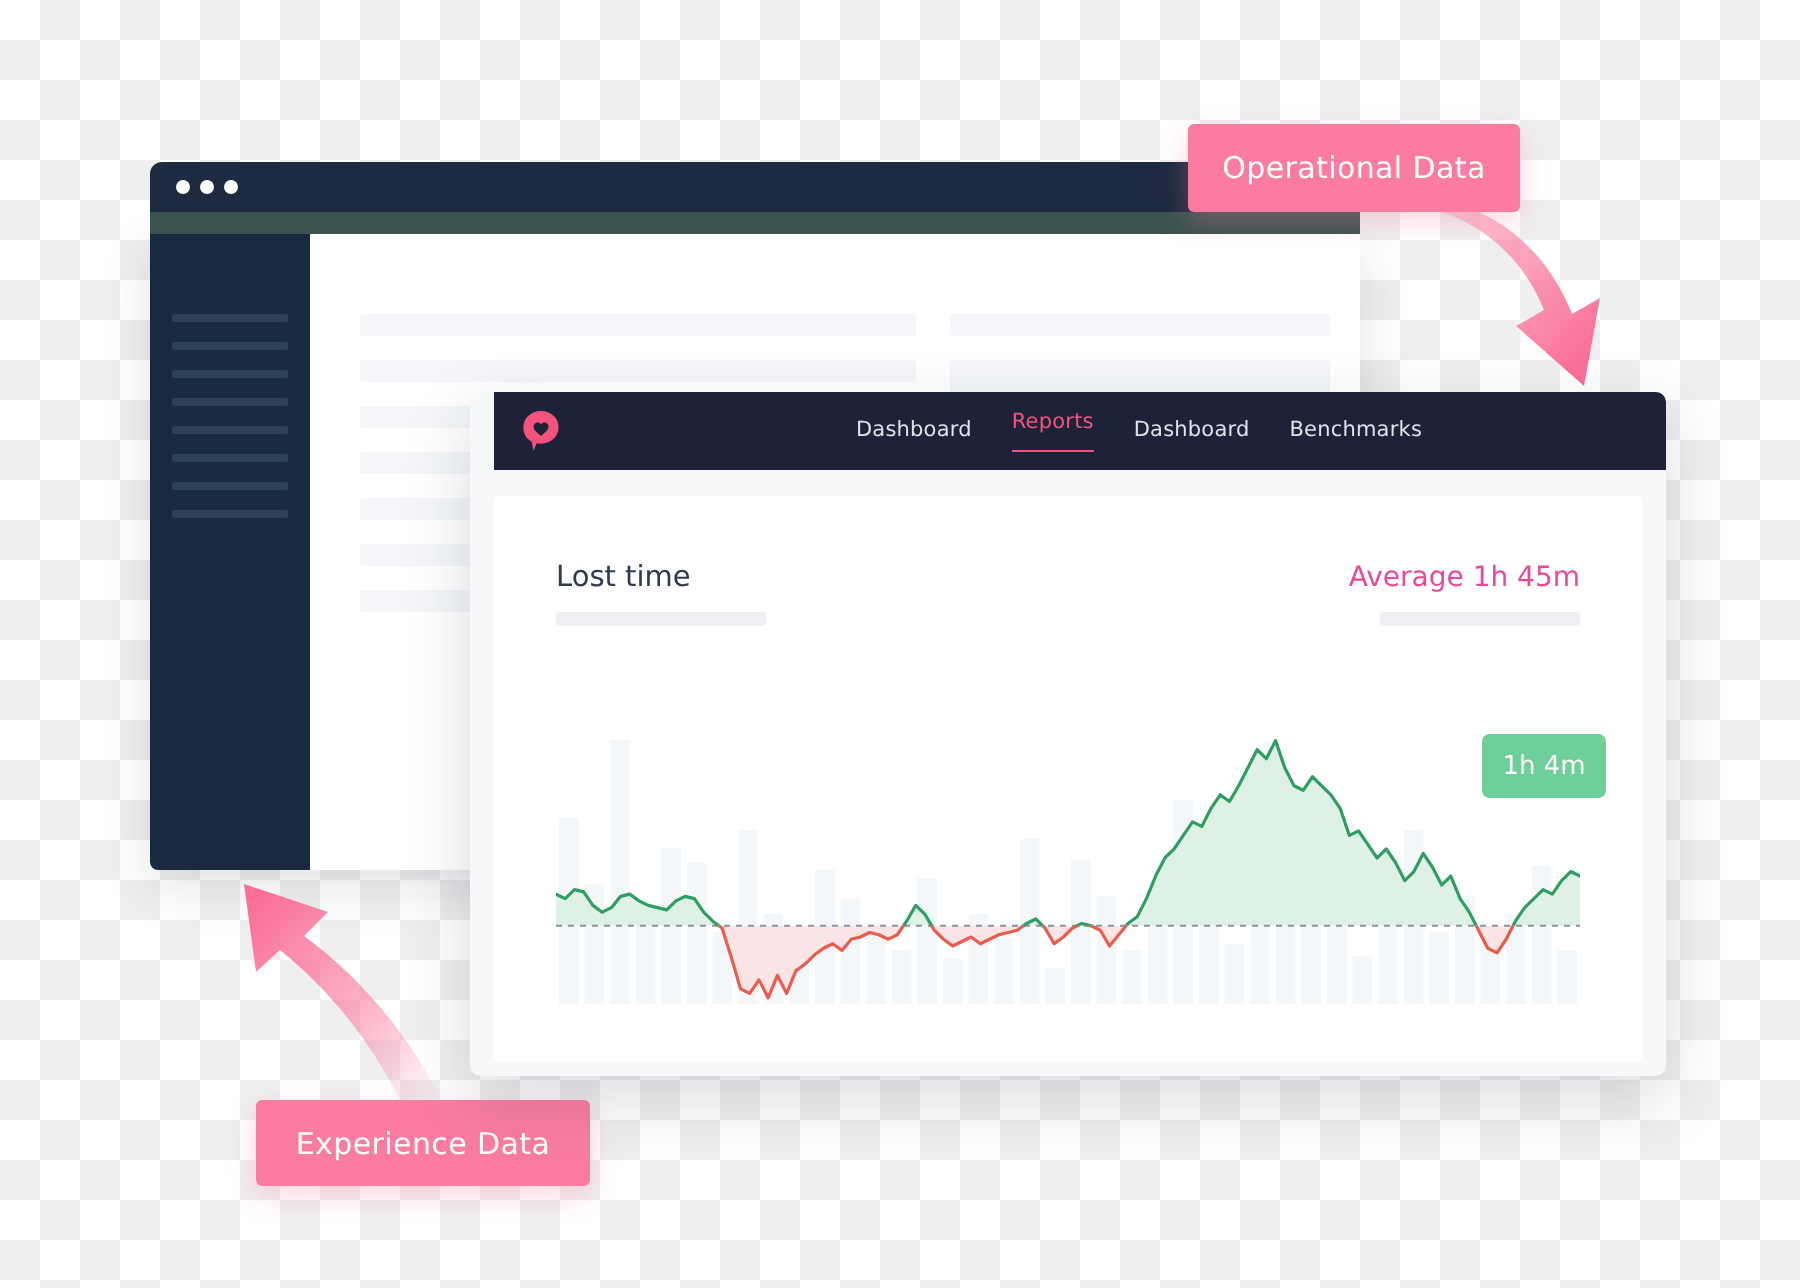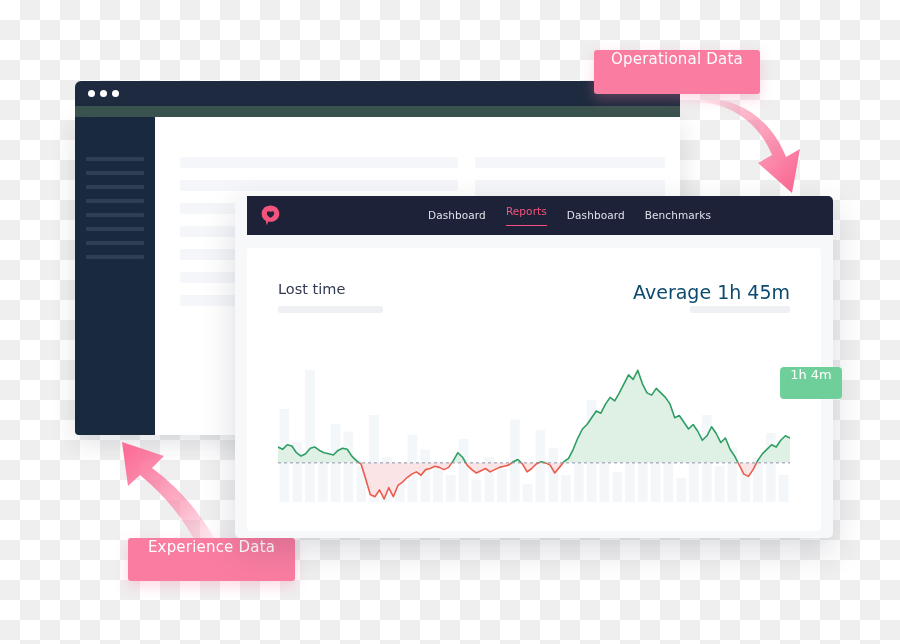--- a/index.html
+++ b/index.html
@@ -82,25 +82,26 @@
   .arrow { position: absolute; pointer-events: none; }
   #arrow-top { left: 688px; top: 93px; width: 120px; height: 105px; }
   #arrow-bottom { left: 108px; top: 432px; width: 115px; height: 118px; }
 
   
   .pill {
     position: absolute;
     background: #fa7da1;
     color: #ffffff;
     border-radius: 3px;
-    display: flex; align-items: flex-start; justify-content: center;
+    display: flex; align-items: center; justify-content: center;
     font-size: 15px;
     letter-spacing: 0.2px;
     font-family: "DejaVu Sans", sans-serif;
     box-shadow: 0 5px 14px rgba(250,125,161,0.30);
+    margin-top: 12px;
   }
   #pill-operational { left: 594px; top: 50px; width: 166px; height: 44px; }
   #pill-experience  { left: 128px; top: 538px; width: 167px; height: 43px; }
 
   
   #dash-card {
     position: absolute;
     left: 235px; top: 196px;
     width: 598px; height: 342px;
     background: #f7f8fa;
@@ -148,43 +149,43 @@
     color: #323a52; font-size: 14.5px;
     font-family: "DejaVu Sans", sans-serif;
   }
   #lost-time-bar {
     position: absolute; left: 31px; top: 58px;
     width: 105px; height: 7px;
     background: #eef0f4; border-radius: 2px;
   }
   #avg-label {
     position: absolute; right: 31px; top: 33px;
-    color: #0c4a6e; font-size: 19px;
+    color: #ec4899; font-size: 14px;
     font-family: "DejaVu Sans", sans-serif;
     white-space: nowrap;
   }
   #avg-bar {
     position: absolute; right: 31px; top: 58px;
     width: 100px; height: 7px;
     background: #eef0f4; border-radius: 2px;
   }
   #chart-wrap {
     position: absolute;
     left: 31px; top: 102px;
     width: 512px; height: 158px;
   }
   #chart-svg { display: block; width: 512px; height: 158px; }
 
   #tooltip-badge {
     position: absolute;
-    left: 780px; top: 367px;
+    left: 741px; top: 367px;
     width: 62px; height: 32px;
     background: #6fcf9b;
     border-radius: 4px;
-    display: flex; justify-content: center;
+    display: flex; align-items: center; justify-content: center;
     color: #ffffff;
     font-size: 13px;
     font-family: "DejaVu Sans", sans-serif;
     z-index: 6;
   }
 </style>
 </head>
 <body>
 
 <div id="stage">

